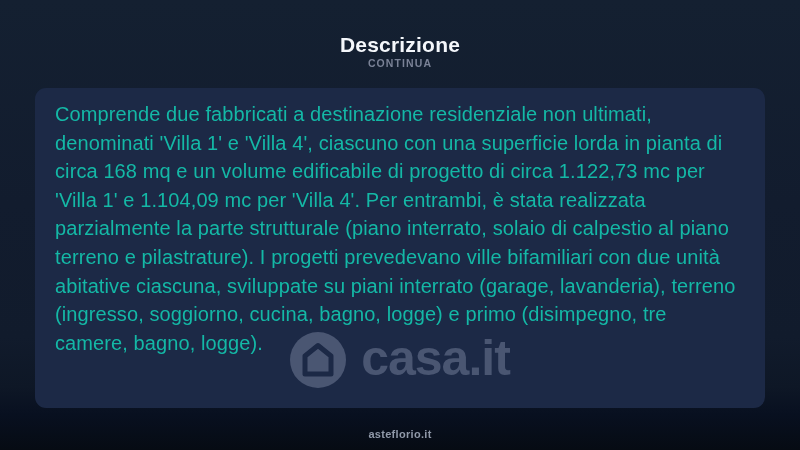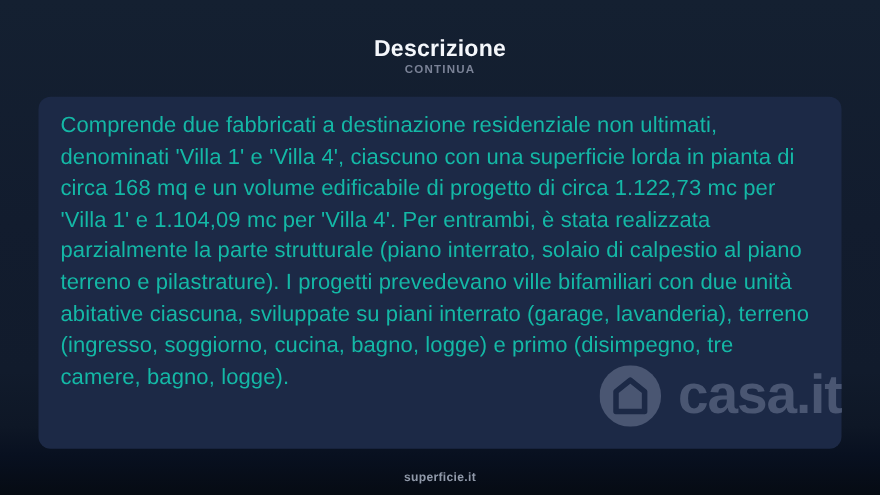--- a/index.html
+++ b/index.html
@@ -42,21 +42,21 @@
     letter-spacing: 0.1px;
     max-width: 700px;
   }
 
   .watermark {
     position: absolute;
     left: 0; bottom: 20px;
     width: 730px;
     display: flex;
     align-items: center;
-    justify-content: flex-end;
+    justify-content: center;
     gap: 15px;
     opacity: 0.96;
   }
   .wm-icon { width: 56px; height: 56px; display: block; }
   .wm-text {
     color: #4c5874;
     font-size: 50px;
     font-weight: 700;
     letter-spacing: -1px;
     line-height: 1;
@@ -92,16 +92,16 @@
     <div class="watermark">
       <svg class="wm-icon" viewBox="0 0 56 56" aria-hidden="true">
         <circle cx="28" cy="28" r="28" fill="#4c5874"></circle>
         <path d="M28 13.5 L41 24 V42 H15 V24 Z" fill="none" stroke="#1c2946" stroke-width="5" stroke-linejoin="round"></path>
       </svg>
       <div class="wm-text">casa.it</div>
     </div>
   </div>
 
   <div class="footer">
-    <span class="footer-site">superficie.it</span>
+    <span class="footer-site">asteflorio.it</span>
   </div>
 
 </div>
 
 </body></html>

